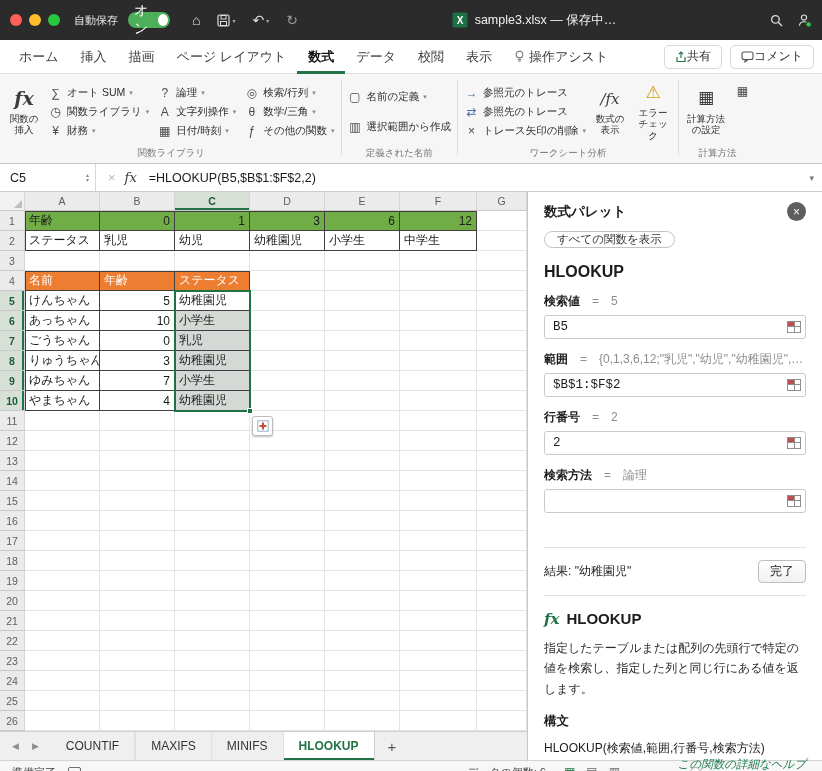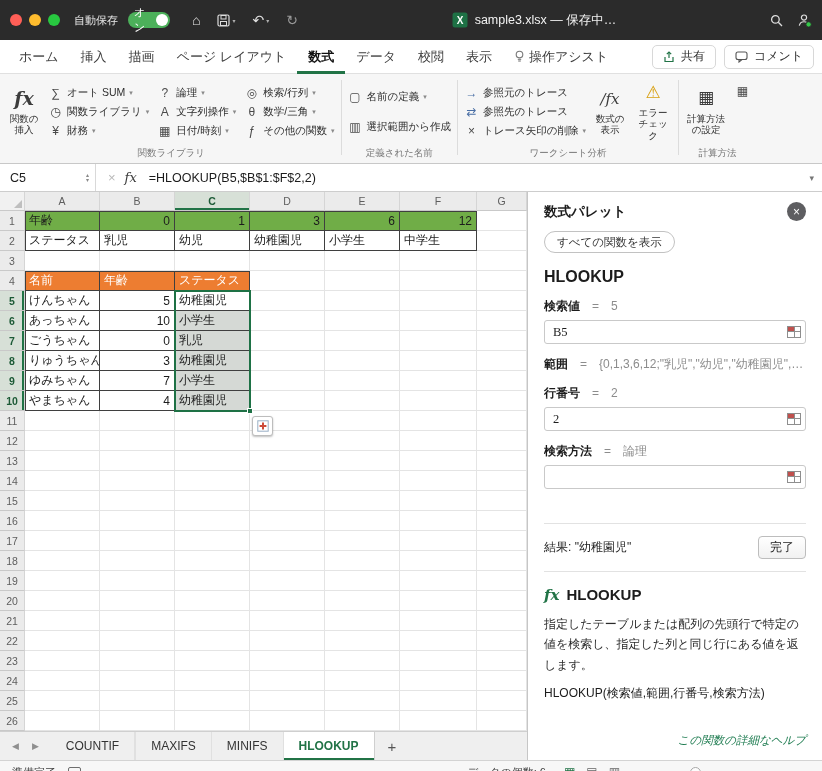--- a/index.html
+++ b/index.html
@@ -8,34 +8,34 @@
     width:822px;height:771px;overflow:hidden;position:relative;background:#fff;
     font-family:"Liberation Sans","DejaVu Sans",sans-serif;color:#1c1c1c;
   }
   
   .titlebar{height:40px;background:var(--titlebar-bg,#2B2B2B);display:flex;align-items:center;padding:0 10px;gap:10px;color:#E6E6E6;}
   .traffic{display:flex;gap:7px;margin-right:4px;}
   .tl{width:12px;height:12px;border-radius:50%;display:inline-block;}
   .tl.red{background:#FF5F57;} .tl.yellow{background:#FEBC2E;} .tl.green{background:#28C840;}
   .autosave-label{font-size:11px;color:#E8E8E8;}
   .toggle{width:42px;height:16px;border-radius:9px;background:#4CB05A;display:flex;align-items:center;padding:0 2px 0 6px;}
-  .toggle-text{font-size:11px;color:#fff;}
+  .toggle-text{font-size:14px;color:#fff;}
   .knob{width:12px;height:12px;border-radius:50%;background:#fff;margin-left:auto;}
   .tb-icons{display:flex;gap:17px;margin-left:12px;align-items:center;font-size:14px;color:#E3E3E3;}
   .tb-icon{display:flex;align-items:center;gap:2px;}
   .tb-icon.dim{color:#9a9a9a;}
   .mini-chev{font-size:6px;color:#AFAFAF;}
   .tb-title{flex:1;display:flex;justify-content:center;align-items:center;gap:7px;font-size:12.5px;color:#F2F2F2;}
   .tb-right{display:flex;gap:14px;align-items:center;}
   
   .tabrow{height:34px;background:#fff;display:flex;align-items:center;padding:0 8px;border-bottom:1px solid #E0E0E0;}
   .rtab{padding:0 11px;font-size:13px;color:#3c3c3c;height:34px;line-height:34px;display:flex;align-items:center;gap:4px;}
   .rtab.active{font-weight:700;color:#111;box-shadow:inset 0 -3px 0 var(--accent,#217346);}
   .tr-buttons{margin-left:auto;display:flex;gap:8px;}
-  .pillbtn{display:flex;align-items:center;gap:6px;border:1px solid #D8D8D8;border-radius:5px;height:24px;padding:0 10px;font-size:12px;color:#2e2e2e;background:#fff;}
+  .pillbtn{display:flex;align-items:center;gap:0;border:1px solid #D8D8D8;border-radius:5px;height:24px;padding:0 10px;font-size:12px;color:#2e2e2e;background:#fff;}
   
   .ribbon{height:90px;background:#F6F6F6;border-bottom:1px solid #C8C8C8;display:flex;align-items:stretch;padding:0 4px;}
   .rgroup{display:flex;flex-direction:column;padding:2px 4px 0;}
   .rgroup-items{flex:1;display:flex;align-items:center;gap:8px;}
   .rgroup-label{text-align:center;font-size:9.5px;color:#767676;padding:0 2px 3px;white-space:nowrap;}
   .rsep{width:1px;background:#DCDCDC;margin:6px 2px 8px;}
   .rcol{display:flex;flex-direction:column;justify-content:center;gap:5px;}
   .rcol.sparse{gap:16px;}
   .ritem{display:flex;align-items:center;gap:4px;font-size:10.5px;color:#2e2e2e;white-space:nowrap;}
   .ricon{width:15px;text-align:center;color:#4a4a4a;font-size:12px;flex:none;}
@@ -102,21 +102,21 @@
   .p-title{font-size:13.5px;font-weight:700;}
   .p-close{margin-left:auto;width:19px;height:19px;border-radius:50%;background:#5E5E61;color:#fff;font-size:12px;display:flex;align-items:center;justify-content:center;}
   .p-showall{margin-top:10px;align-self:flex-start;border:1px solid #C2C2C2;border-radius:12px;height:22px;display:flex;align-items:center;padding:0 12px;font-size:11.5px;color:#333;background:#fff;}
   .p-fn{font-size:16px;font-weight:700;margin-top:15px;}
   .field{margin-top:12px;}
   .fl-row{display:flex;align-items:baseline;gap:12px;font-size:12px;white-space:nowrap;overflow:hidden;}
   .f-label{font-weight:700;}
   .f-eq,.f-preview{color:#8C8C8C;}
   .f-preview{overflow:hidden;text-overflow:ellipsis;}
   .f-inputwrap{position:relative;margin-top:5px;}
-  .f-input{width:100%;height:24px;border:1px solid #C9C9C9;border-radius:3px;padding:0 24px 0 8px;font-size:12.5px;font-family:Liberation Serif, serif;color:#1c1c1c;background:#fff;}
+  .f-input{width:100%;height:24px;border:1px solid #C9C9C9;border-radius:3px;padding:0 24px 0 8px;font-size:12.5px;font-family:Liberation Mono, monospace;color:#1c1c1c;background:#fff;}
   .range-icon{position:absolute;right:5px;top:6px;line-height:0;}
   .p-div{height:1px;background:#E2E2E2;margin-top:34px;flex:none;}
   .p-result-row{display:flex;align-items:center;margin-top:12px;font-size:12px;}
   .p-done{margin-left:auto;border:1px solid #BDBDBD;border-radius:4px;background:linear-gradient(#fff,#F1F1F1);font-size:12px;padding:2px 11px;color:#222;}
   .p-div2{height:1px;background:#E2E2E2;margin-top:12px;flex:none;}
   .p-help-title{margin-top:14px;display:flex;align-items:baseline;gap:7px;}
   .p-fx{font-family:"DejaVu Serif","Liberation Serif",serif;font-style:italic;font-weight:700;font-size:15px;color:var(--accent,#217346);}
   .p-help-name{font-size:15px;font-weight:700;}
   .p-desc{margin-top:10px;font-size:12px;line-height:1.7;color:#2b2b2b;}
   .p-syntax-label{margin-top:14px;font-size:12.5px;font-weight:700;}
@@ -656,20 +656,31 @@
             </span>
         </div>
       </div>
 
       <div class="field">
         <div class="fl-row">
           <span class="f-label">範囲</span>
           <span class="f-eq">=</span>
           <span class="f-preview">{0,1,3,6,12;"乳児","幼児","幼稚園児","…</span>
         </div>
+        <div class="f-inputwrap">
+          <input class="f-input" value="$B$1:$F$2" style="">
+          <span class="range-icon">
+              <svg width="14" height="12" viewBox="0 0 14 12">
+                <rect x="0.5" y="0.5" width="13" height="11" fill="#fff" stroke="#8E8E8E"></rect>
+                <rect x="1" y="1" width="6" height="4" fill="#C0504D"></rect>
+                <line x1="7.5" y1="0.5" x2="7.5" y2="11.5" stroke="#8E8E8E"></line>
+                <line x1="0.5" y1="5.5" x2="13.5" y2="5.5" stroke="#8E8E8E"></line>
+              </svg>
+            </span>
+        </div>
       </div>
 
       <div class="field">
         <div class="fl-row">
           <span class="f-label">行番号</span>
           <span class="f-eq">=</span>
           <span class="f-preview">2</span>
         </div>
         <div class="f-inputwrap">
           <input class="f-input" value="2" style="">
@@ -708,20 +719,21 @@
         <span>結果: "幼稚園児"</span>
         <span class="p-done">完了</span>
       </div>
       <div class="p-div2"></div>
 
       <div class="p-help-title">
         <span class="p-fx">fx</span>
         <span class="p-help-name">HLOOKUP</span>
       </div>
       <div class="p-desc">指定したテーブルまたは配列の先頭行で特定の値を検索し、指定した列と同じ行にある値を返します。</div>
+      <div class="p-syntax-label">構文</div>
       <div class="p-syntax">HLOOKUP(検索値,範囲,行番号,検索方法)</div>
       <a class="p-link">この関数の詳細なヘルプ</a>
     </div>
   </div>
 
   <div class="statusbar">
     <span>準備完了</span>
     <span class="sb-macro"></span>
     <div class="sb-right">
       <span>データの個数: 6</span>

